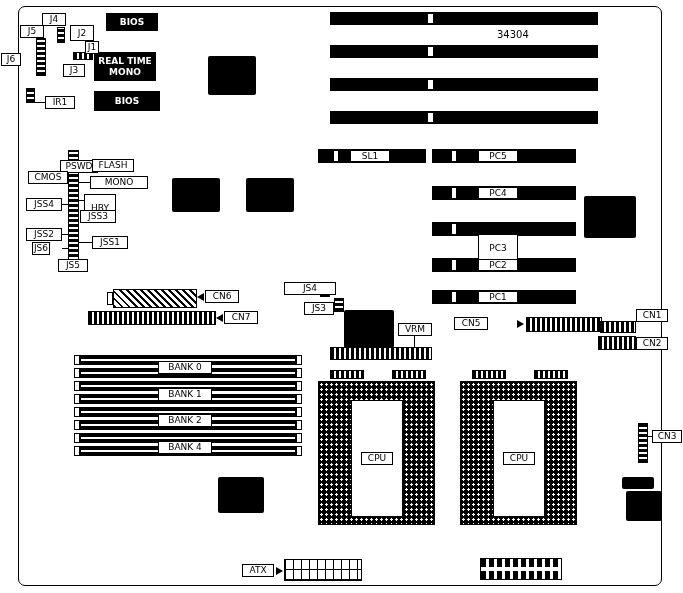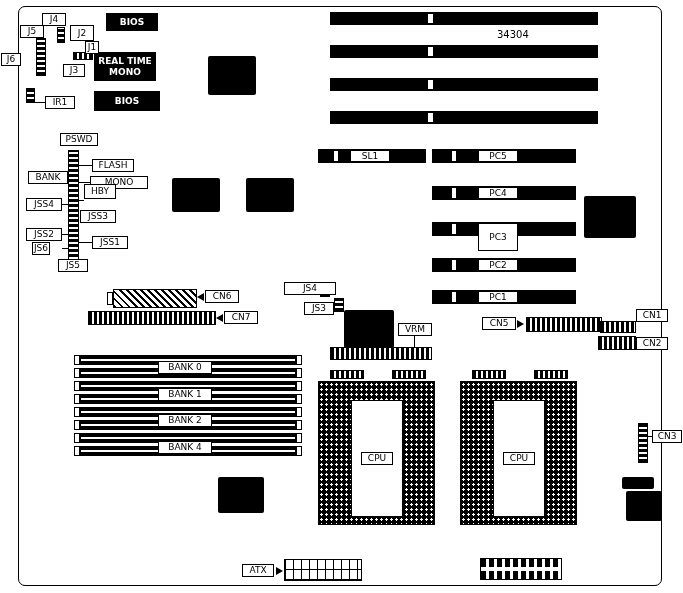--- a/index.html
+++ b/index.html
@@ -86,21 +86,21 @@
 <div class="lb" style="left:478px;top:150px;width:40px;height:12px">PC5</div>
 
 <div class="bar" style="left:432px;top:186px;width:144px;height:14px">
     <div class="gap" style="left:20px;width:4px"></div>
   </div>
 <div class="lb" style="left:478px;top:187px;width:40px;height:12px">PC4</div>
 
 <div class="bar" style="left:432px;top:222px;width:144px;height:14px">
     <div class="gap" style="left:20px;width:4px"></div>
   </div>
-<div class="lb" style="left:478px;top:223px;width:40px;height:28px">PC3</div>
+<div class="lb" style="left:478px;top:234px;width:40px;height:28px">PC3</div>
 
 <div class="bar" style="left:432px;top:258px;width:144px;height:14px">
     <div class="gap" style="left:20px;width:4px"></div>
   </div>
 <div class="lb" style="left:478px;top:259px;width:40px;height:12px">PC2</div>
 
 <div class="bar" style="left:432px;top:290px;width:144px;height:14px">
     <div class="gap" style="left:20px;width:4px"></div>
   </div>
 <div class="lb" style="left:478px;top:291px;width:40px;height:12px">PC1</div>
@@ -111,25 +111,25 @@
 
 <div class="sv" style="left:68px;top:150px;width:11px;height:118px"></div>
 <div class="hl" style="left:79px;top:165px;width:13px"></div>
 <div class="hl" style="left:79px;top:182px;width:11px"></div>
 <div class="hl" style="left:79px;top:200px;width:5px"></div>
 <div class="hl" style="left:79px;top:242px;width:13px"></div>
 <div class="hl" style="left:62px;top:204px;width:6px"></div>
 <div class="hl" style="left:62px;top:234px;width:6px"></div>
 <div class="hl" style="left:62px;top:248px;width:6px"></div>
 
-<div class="lb" style="left:60px;top:133px;width:38px;height:13px">PSWD</div>
+<div class="lb" style="left:60px;top:160px;width:38px;height:13px">PSWD</div>
 <div class="lb" style="left:92px;top:159px;width:42px;height:13px">FLASH</div>
-<div class="lb" style="left:28px;top:171px;width:40px;height:13px">BANK</div>
+<div class="lb" style="left:28px;top:171px;width:40px;height:13px">CMOS</div>
 <div class="lb" style="left:90px;top:176px;width:58px;height:13px">MONO</div>
-<div class="lb" style="left:84px;top:184px;width:32px;height:15px">HBY</div>
+<div class="lb" style="left:84px;top:194px;width:32px;height:29px">HBY</div>
 <div class="lb" style="left:26px;top:198px;width:36px;height:13px">JSS4</div>
 <div class="lb" style="left:80px;top:210px;width:36px;height:13px">JSS3</div>
 <div class="lb" style="left:26px;top:228px;width:36px;height:13px">JSS2</div>
 <div class="lb" style="left:92px;top:236px;width:36px;height:13px">JSS1</div>
 <div class="lb" style="left:32px;top:242px;width:18px;height:13px">JS6</div>
 <div class="lb" style="left:58px;top:259px;width:30px;height:13px">JS5</div>
 
 <div class="clip" style="left:107px;top:292px;width:6px;height:13px"></div>
 <div class="diag" style="left:113px;top:289px;width:84px;height:19px"></div>
 <div class="arrow-l" style="left:197px;top:293px"></div>
@@ -144,21 +144,21 @@
 <div class="sv" style="left:320px;top:283px;width:10px;height:14px"></div>
 <div class="lb" style="left:304px;top:302px;width:30px;height:13px">JS3</div>
 <div class="sv" style="left:334px;top:298px;width:10px;height:14px"></div>
 
 <div class="chip" style="left:344px;top:310px;width:50px;height:38px"></div>
 
 <div class="lb" style="left:398px;top:323px;width:34px;height:13px">VRM</div>
 <div class="vl" style="left:414px;top:336px;height:12px"></div>
 <div class="sh" style="left:330px;top:347px;width:102px;height:13px"></div>
 
-<div class="lb" style="left:482px;top:317px;width:34px;height:13px">CN5</div>
+<div class="lb" style="left:454px;top:317px;width:34px;height:13px">CN5</div>
 <div class="arrow-r" style="left:517px;top:320px"></div>
 <div class="sh" style="left:526px;top:317px;width:76px;height:15px"></div>
 
 <div class="sh" style="left:600px;top:321px;width:36px;height:12px"></div>
 <div class="lb" style="left:636px;top:309px;width:32px;height:13px">CN1</div>
 <div class="sh" style="left:598px;top:336px;width:38px;height:14px"></div>
 <div class="lb" style="left:636px;top:337px;width:32px;height:13px">CN2</div>
 
 <div class="simm" style="left:80px;top:355px;width:216px;height:10px"></div>
 <div class="simm" style="left:80px;top:368px;width:216px;height:10px"></div>

